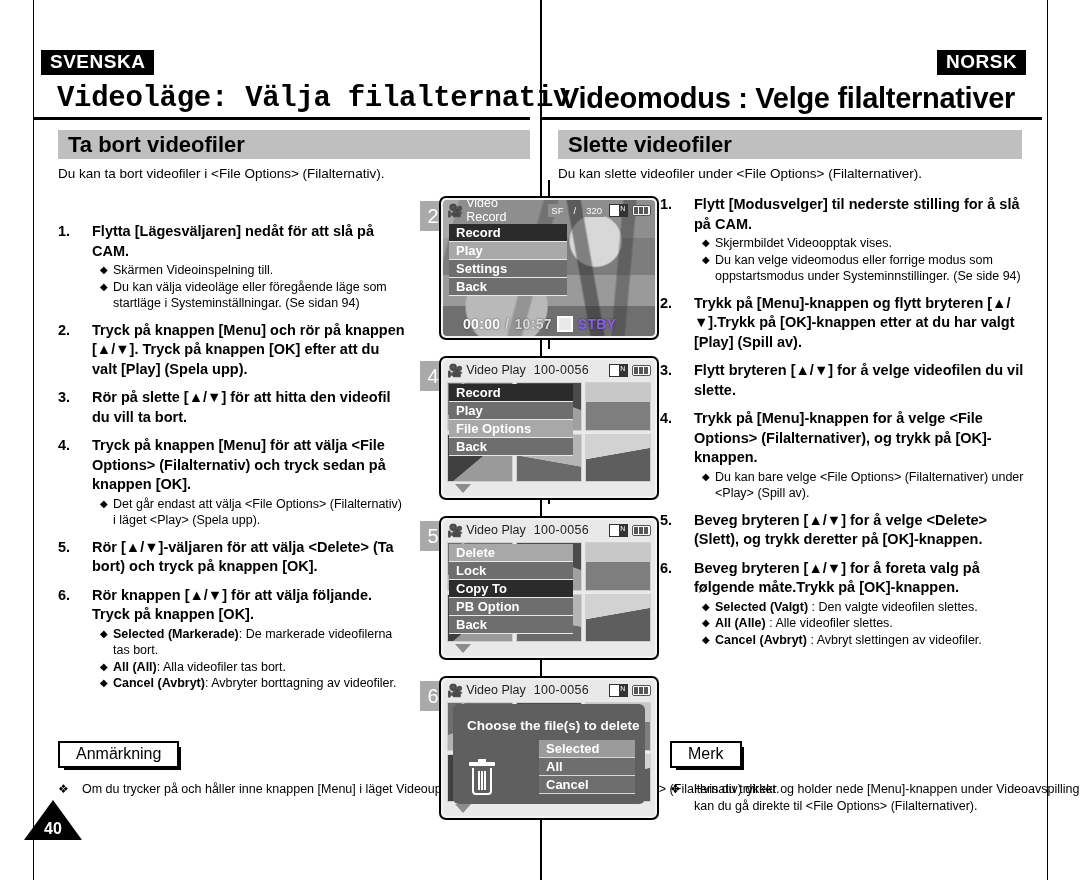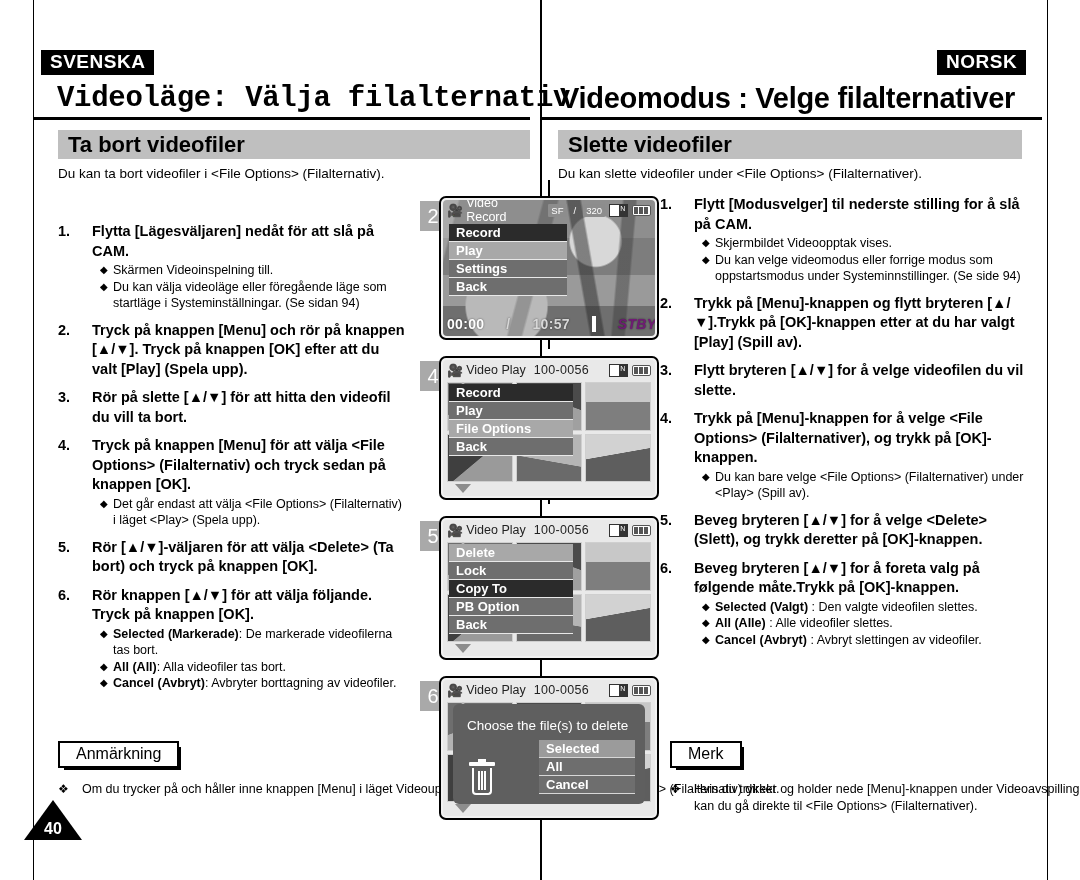--- a/index.html
+++ b/index.html
@@ -176,36 +176,36 @@
   .mi.sel-light{background:#a8a8a8;}
 
   
   .arr{position:absolute;left:12px;z-index:6;width:0;height:0;}
   .arr.up{top:22px;border-left:8px solid transparent;border-right:8px solid transparent;border-bottom:9px solid #b9b9b9;}
   .arr.dn{bottom:3px;border-left:8px solid transparent;border-right:8px solid transparent;border-top:9px solid #8d8d8d;}
 
   
   .rec-bar{
     position:absolute;left:0;right:0;bottom:4px;z-index:6;
-    display:flex;align-items:center;gap:22px;padding-left:4px;
+    display:flex;align-items:center;gap:5px;padding-left:20px;
     font-size:14px;font-weight:bold;color:#fff;letter-spacing:.3px;
     text-shadow:0 0 2px rgba(0,0,0,.6);
   }
   .rec-bar .sep{color:#d8d8d8;}
-  .rec-bar .stby{color:#701a75;font-style:italic;}
+  .rec-bar .stby{color:#8b5cf6;}
   .stby-box{width:12px;height:12px;border:2px solid #fff;background:#e9e9e9;}
 
   
   .dialog{
     position:absolute;left:10px;right:10px;top:24px;bottom:12px;
     background:#5f5f5f;border-radius:6px;z-index:7;
     color:#fff;
   }
   .dialog .dtitle{
-    font-size:13.5px;font-weight:normal;padding:14px 0 0 14px;
+    font-size:13.5px;font-weight:bold;padding:14px 0 0 14px;
   }
   .dlg-btns{position:absolute;right:10px;bottom:10px;width:96px;}
   .dlg-btn{
     height:18px;line-height:18px;padding-left:7px;
     font-size:13px;font-weight:bold;color:#fff;background:#6e6e6e;
     border-bottom:1px solid #d7d7d7;box-sizing:border-box;
   }
   .dlg-btn.first{background:#9b9b9b;}
   .trash{
     position:absolute;left:16px;bottom:8px;width:26px;height:34px;

